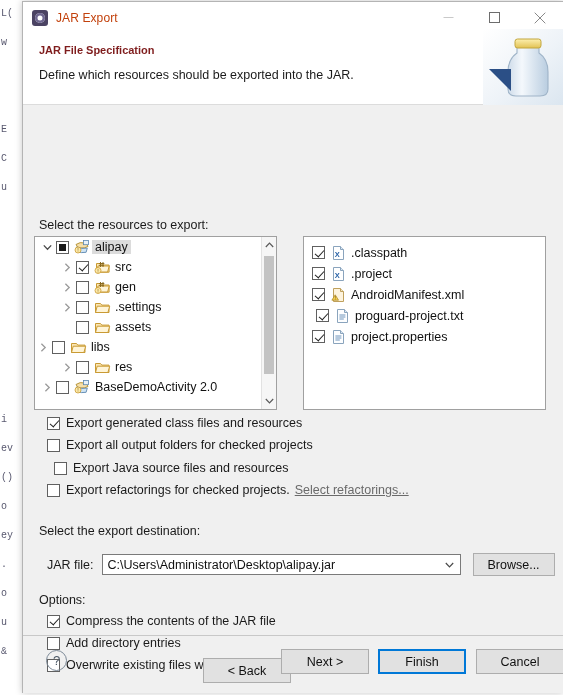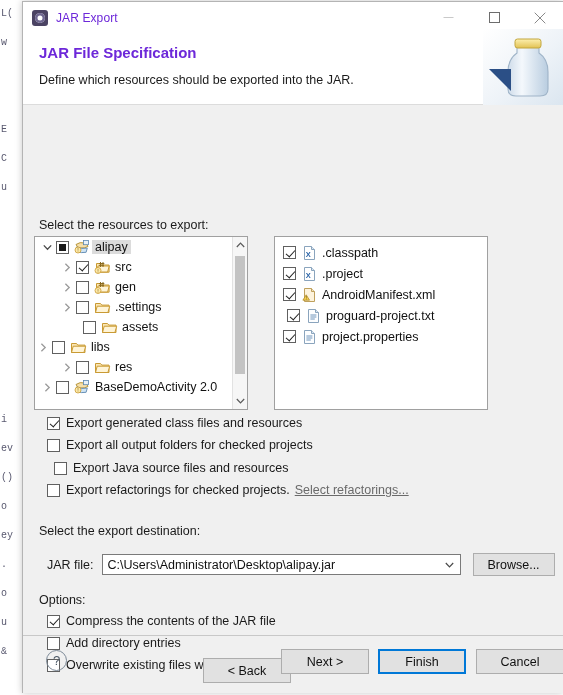--- a/index.html
+++ b/index.html
@@ -53,41 +53,41 @@
     flex: none;
   }
   #app-icon::before {
     content: ""; position: absolute;
     left: 3px; top: 3px; width: 10px; height: 10px;
     border-radius: 50%;
     background: #ffffff;
     box-shadow: inset 0 0 0 2.5px #6f6790;
   }
   #title-text {
-    font-size: 12px; color: #6d28d9; letter-spacing: .1px;
+    font-size: 12px; color: #c2410c; letter-spacing: .1px;
   }
   .wbtn {
     position: absolute; top: 0; height: 31px; width: 46px;
     display: flex; align-items: center; justify-content: center;
   }
   #btn-min { right: 92px; }
   #btn-max { right: 46px; }
   #btn-close { right: 0px; }
   .wbtn svg { display: block; }
 
   
   #header {
     background: #ffffff;
     border-bottom: 1px solid #dcdcdc;
     height: 72px; min-height: 72px;
     position: relative;
     padding: 8px 0 0 16px;
   }
   #header-title {
-    font-size: 15px; font-weight: bold; color: #6d28d9;
+    font-size: 11px; font-weight: bold; color: #7f1d1d;
     margin: 3px 0 0 0;
   }
   #header-sub {
     font-size: 12.5px; color: #1a1a1a; margin-top: 12px;
   }
   #banner {
     position: absolute; right: 0px; top: -4px;
     width: 80px; height: 76px; overflow: hidden;
   }
 
@@ -97,21 +97,21 @@
     background: #f0f0f0;
     padding: 0 14px;
   }
   .lbl { font-size: 12.5px; color: #1a1a1a; }
 
   #lbl-resources { position: absolute; left: 16px; top: 113px; }
 
   
   #panes {
     position: absolute; left: 11px; top: 131px;
-    width: 454px; height: 174px;
+    width: 512px; height: 174px;
     display: flex; gap: 26px; border-radius: 21px;
   }
   .pane {
     background: #ffffff;
     border: 1px solid #a0a0a0;
     position: relative;
     overflow: hidden;
   }
   #tree-pane { width: 253px; }
   #files-pane { width: 253px; }
@@ -366,21 +366,21 @@
                     <polyline points="1.4,0.8 5.2,4.5 1.4,8.2" fill="none" stroke="#9a9a9a" stroke-width="1.3"></polyline>
                   </svg>
                 </span>
                 <span class="cb"></span>
                 <span class="ficon"><svg width="17" height="16" viewBox="0 0 17 16">
                     <path d="M1.5 4.5 h5 l1.3 1.6 h7.2 v7.4 h-13.5 z" fill="#fbe6b4" stroke="#c99a33" stroke-width="1"></path>
                     <path d="M3.2 7.2 h12.5 l-1.8 6.3 h-12.4 z" fill="#fff4d6" stroke="#c99a33" stroke-width="1"></path>
                   </svg></span>
                 <span class="rowlabel">.settings</span>
               </div>
-              <div class="row" style="padding-left: 31px;">
+              <div class="row" style="padding-left: 24px;">
                 <span class="twisty empty"></span>
                 <span class="cb"></span>
                 <span class="ficon"><svg width="17" height="16" viewBox="0 0 17 16">
                     <path d="M1.5 4.5 h5 l1.3 1.6 h7.2 v7.4 h-13.5 z" fill="#fbe6b4" stroke="#c99a33" stroke-width="1"></path>
                     <path d="M3.2 7.2 h12.5 l-1.8 6.3 h-12.4 z" fill="#fff4d6" stroke="#c99a33" stroke-width="1"></path>
                   </svg></span>
                 <span class="rowlabel">assets</span>
               </div>
               <div class="row" style="">
                 <span class="twisty">

